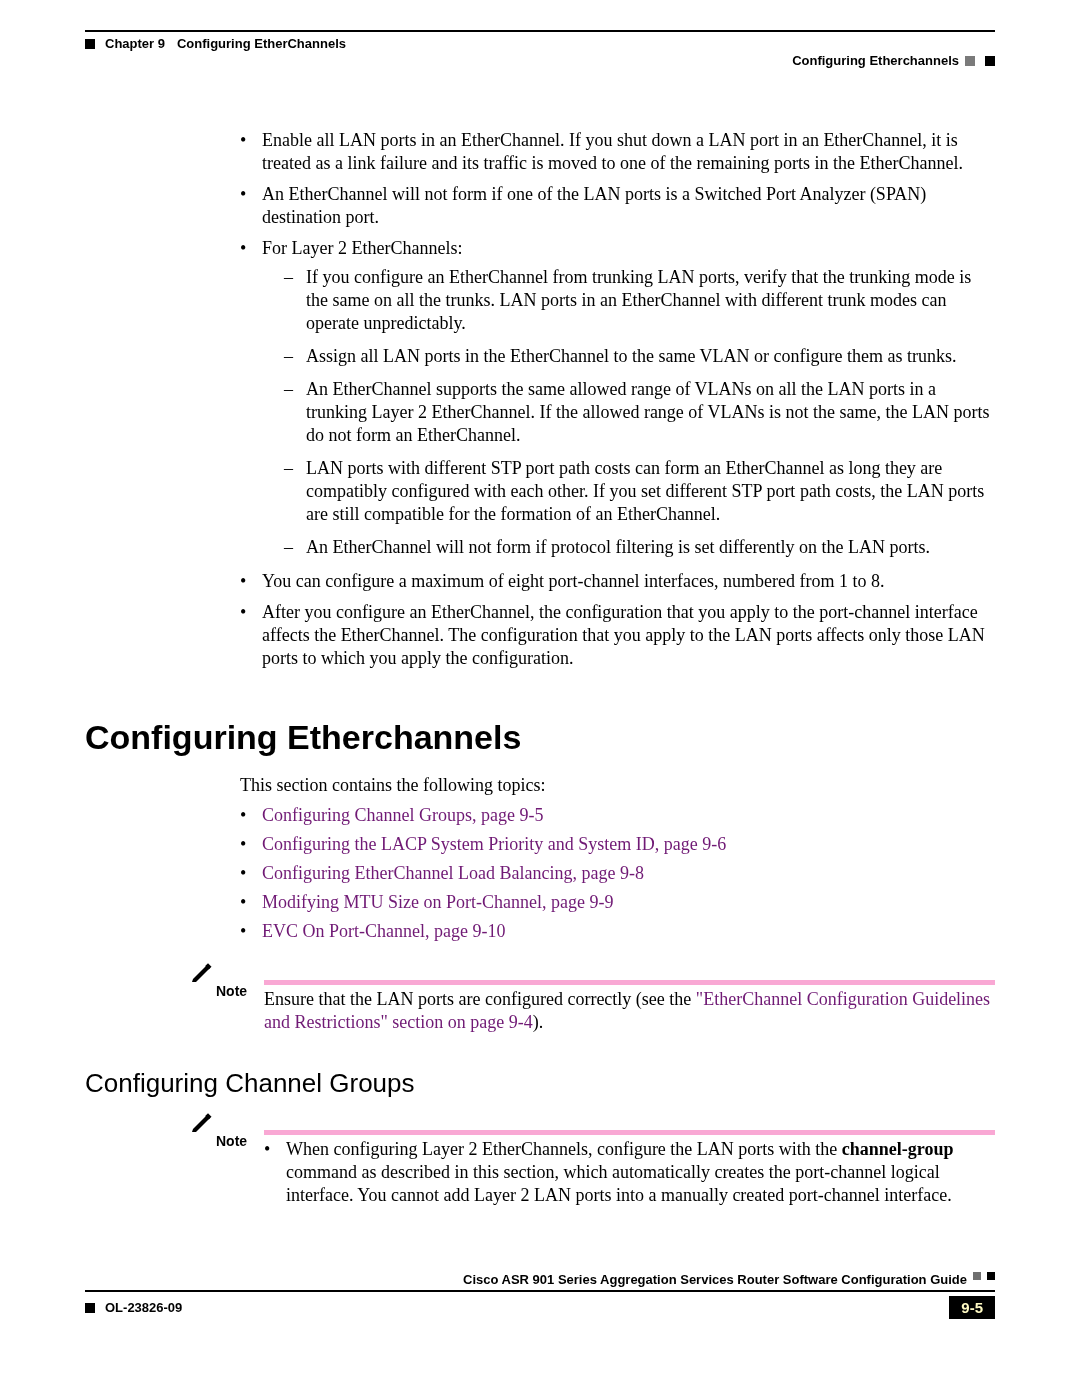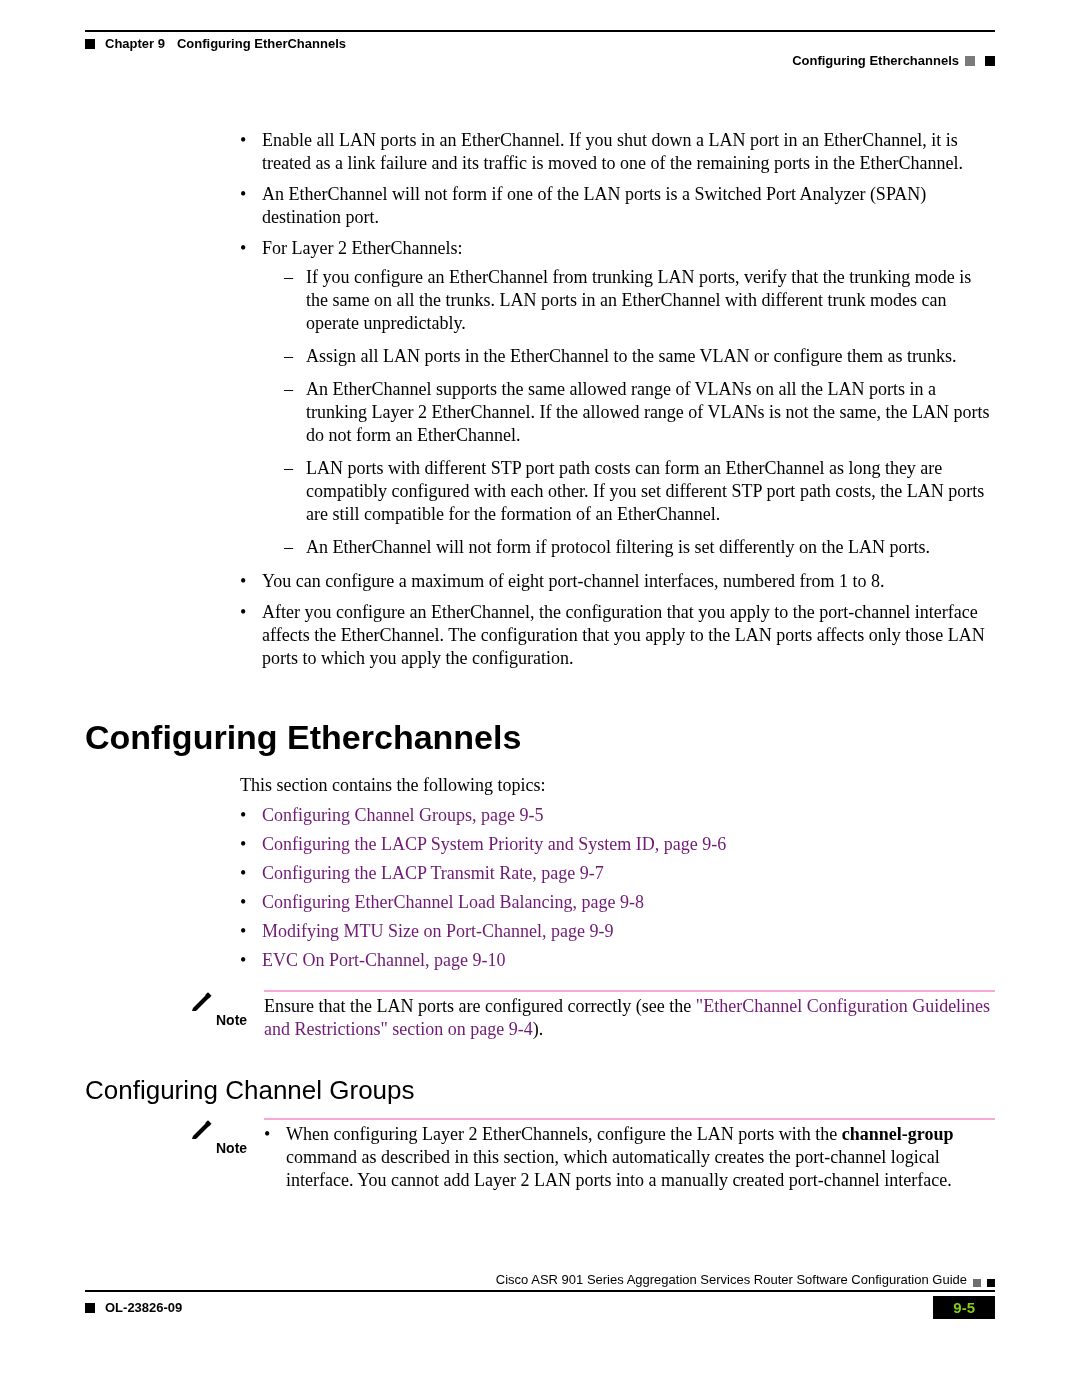--- a/index.html
+++ b/index.html
@@ -151,36 +151,37 @@
     font-family: Arial, Helvetica, sans-serif;
     font-weight: bold;
     font-size: 14px;
     flex: 0 0 48px;
     padding-top: 22px;
   }
   .note-body {
     flex: 1;
     font-size: 18px;
     line-height: 1.3;
-    border-top: 2px solid #f9a8d4;
+    border-top: 5px solid #f9a8d4;
     padding-top: 3px;
+    margin-top: 19px;
   }
   .note-body ul.main-bullets { padding-left: 0; }
   .footer {
     position: absolute;
     left: 85px;
     right: 85px;
     bottom: 34px;
   }
   .footer-title-row {
     display: flex;
     justify-content: flex-end;
-    align-items: flex-end;
-    font-family: Arial, Helvetica, sans-serif;
-    font-weight: normal;
+    align-items: flex-start;
+    font-family: Arial, Helvetica, sans-serif;
+    font-weight: bold;
     font-size: 13px;
     padding-bottom: 3px;
   }
   .footer-title-row .sq {
     width: 8px; height: 8px; background:#6f6f6f; margin-left:6px;
   }
   .footer-title-row .sq.dark { background:#000; }
   .footer-line { border-top: 2px solid #000; }
   .footer-bottom {
     display: flex;
@@ -193,25 +194,25 @@
     align-items: center;
     font-family: Arial, Helvetica, sans-serif;
     font-weight: bold;
     font-size: 13px;
   }
   .footer-left .marker {
     width: 10px; height: 10px; background:#000; margin-right:10px;
   }
   .page-num {
     background: #000;
-    color: #84cc16;
+    color: #fef9c3;
     font-family: Arial, Helvetica, sans-serif;
     font-weight: bold;
     font-size: 15px;
-    padding: 3px 20px;
+    padding: 3px 12px;
   }
   strong.inline { font-weight: bold; }
 </style>
 </head>
 <body>
 
 <div class="page">
 
   <div class="header-line"></div>
   <div class="header-top">
@@ -244,21 +245,20 @@
       <li>After you configure an EtherChannel, the configuration that you apply to the port-channel interface affects the EtherChannel. The configuration that you apply to the LAN ports affects only those LAN ports to which you apply the configuration.</li>
     </ul>
 
     <h1 class="section">Configuring Etherchannels</h1>
 
     <p class="intro">This section contains the following topics:</p>
 
     <ul class="link-bullets">
       <li><span class="link">Configuring Channel Groups, page 9-5</span></li>
       <li><span class="link">Configuring the LACP System Priority and System ID, page 9-6</span></li>
-      <li><span class="link">Configuring the LACP Transmit Rate, page 9-7</span></li>
       <li><span class="link">Configuring EtherChannel Load Balancing, page 9-8</span></li>
       <li><span class="link">Modifying MTU Size on Port-Channel, page 9-9</span></li>
       <li><span class="link">EVC On Port-Channel, page 9-10</span></li>
     </ul>
 
     <div class="note-block">
       <div class="note-icon">
         <svg width="24" height="22" viewBox="0 0 24 22">
             <path d="M3 18 L17 4 L20 7 L6 21 L2 21 Z" fill="#000"></path>
             <rect x="16" y="3" width="5" height="4" transform="rotate(45 18 5)" fill="#000"></rect>

